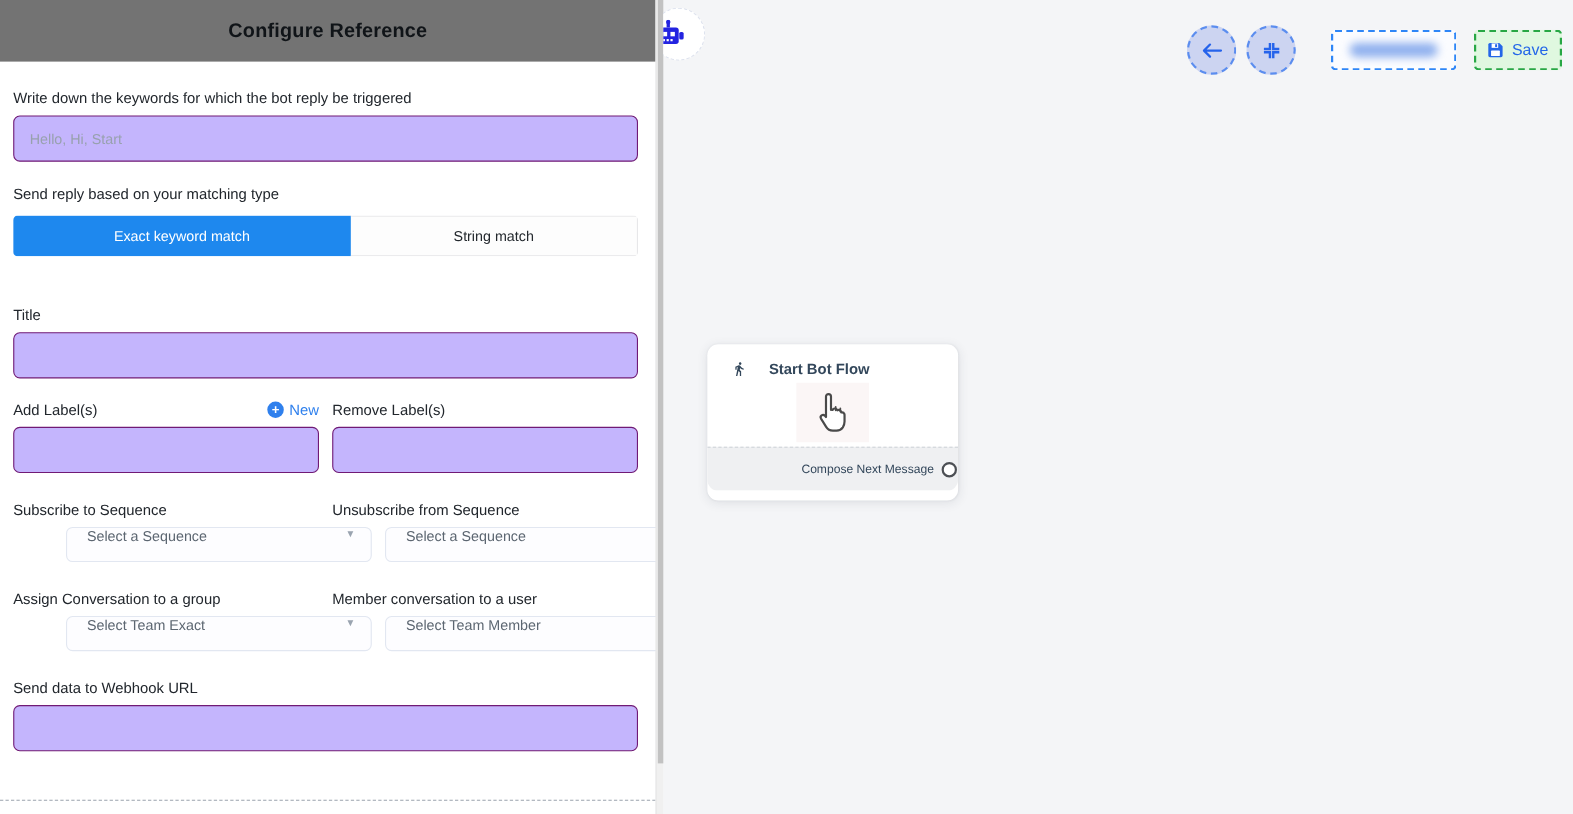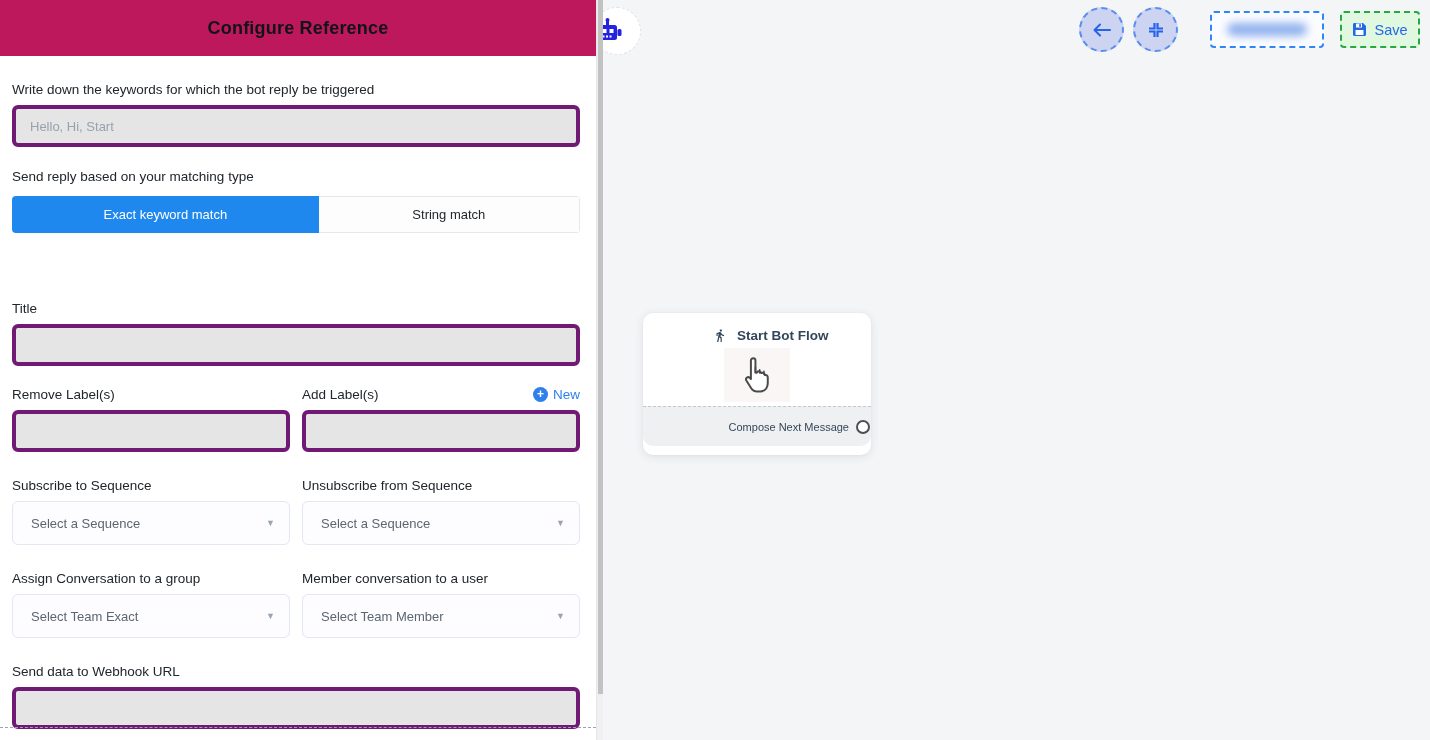--- a/index.html
+++ b/index.html
@@ -10,70 +10,70 @@
     display: flex;
     position: relative;
   }
 
   
   .left-panel {
     width: 596px; height: 740px; background: #ffffff;
     position: relative; flex: 0 0 auto;
   }
   .panel-header {
-    height: 56px; background: #be185d;
+    height: 56px; background: #737373;
     display: flex; align-items: center; justify-content: center;
   }
   .panel-title { font-size: 18px; font-weight: bold; color: #101418; letter-spacing: .2px; }
   .panel-body { padding: 26px 16px 0 12px; }
   .field-label {
     font-size: 13.5px; color: #21262c; margin-bottom: 8px; display: block;
   }
   .text-input {
-    width: 100%; height: 42px; border: 4px solid #701a75; border-radius: 6px;
-    background: #e5e5e5; padding: 0 14px; font-size: 13px; color: #3c4652;
+    width: 100%; height: 42px; border: 1px solid #701a75; border-radius: 6px;
+    background: #c4b5fd; padding: 0 14px; font-size: 13px; color: #3c4652;
     font-family: "Liberation Sans", sans-serif; outline: none;
   }
   .text-input::placeholder { color: #98a1ae; }
 
   .tab-group {
     display: flex; height: 37px; margin-top: 12px; border-radius: 4px; overflow: hidden;
   }
   .tab {
     display: flex; align-items: center; justify-content: center;
     font-size: 13px; cursor: pointer;
   }
   .tab.active { width: 54%; background: #1e88ee; color: #ffffff; }
   .tab.inactive {
     width: 46%; background: #fdfdfd; color: #23282d;
     border: 1px solid #e7e7e9; border-left: none;
   }
 
-  .section-gap-lg { margin-top: 68px; }
+  .section-gap-lg { margin-top: 46px; }
   .section-gap { margin-top: 22px; }
 
   .two-col { display: flex; gap: 12px; }
   .col { width: calc(50% - 6px); }
   .label-row { display: flex; align-items: center; justify-content: space-between; margin-bottom: 8px; }
   .label-row .field-label { margin-bottom: 0; }
 
   .new-link {
     display: inline-flex; align-items: center; gap: 5px;
     color: #2f80ed; font-size: 13.5px; cursor: pointer;
   }
   .plus-badge {
     width: 15px; height: 15px; border-radius: 50%; background: #2f80ed;
     color: #fff; font-size: 12px; line-height: 14px; text-align: center;
     display: inline-block; font-weight: bold;
   }
 
   .select-box {
-    width: 100%; height: 44px; border: 1px solid #e2e7f1; border-radius: 6px;
+    width: 100%; height: 32px; border: 1px solid #e2e7f1; border-radius: 6px;
     background: #fdfdff; padding: 0 14px 0 18px; font-size: 13px; color: #5c6671;
-    display: flex; align-items: center; justify-content: space-between; cursor: pointer;
+    display: flex; align-items: flex-start; justify-content: space-between; cursor: pointer; margin-left: 48px;
   }
   .caret { font-size: 9px; color: #9aa4b0; }
 
   .panel-bottom-dashes {
     position: absolute; left: 0; right: 0; bottom: 12px;
     border-top: 1.5px dashed #9aa3ad;
   }
 
   
   .scrollbar {
@@ -88,21 +88,21 @@
   .canvas { flex: 1; position: relative; background: #f4f5f7; height: 740px; overflow: hidden; }
 
   .bot-fab {
     position: absolute; left: -10px; top: 7px; width: 48px; height: 48px;
     border-radius: 50%; background: #ffffff; border: 1.5px dashed #dde2ee;
     display: flex; align-items: center; justify-content: center; cursor: pointer;
   }
   .bot-fab svg { margin-right: 14px; }
 
   .toolbar {
-    position: absolute; top: 7px; right: 10px; display: flex; align-items: center;
+    position: absolute; top: 23px; right: 10px; display: flex; align-items: center;
   }
   .circle-btn {
     width: 45px; height: 45px; border-radius: 50%; background: #ccd4f1;
     border: 2px dashed #5b8def; display: flex; align-items: center; justify-content: center;
     cursor: pointer;
   }
   .circle-btn + .circle-btn { margin-left: 9px; }
   .redacted-btn {
     margin-left: 32px; width: 114px; height: 37px; border-radius: 4px;
     background: #fbfcff; border: 2px dashed #2e86f7;
@@ -118,21 +118,21 @@
     font-size: 14.5px; color: #2467e8; cursor: pointer;
   }
 
   
   .node-card {
     position: absolute; left: 40px; top: 313px; width: 228px; height: 142px;
     background: #ffffff; border-radius: 10px;
     box-shadow: 0 2px 10px rgba(40,50,70,.10), 0 0 2px rgba(40,50,70,.06);
   }
   .node-header {
-    display: flex; align-items: flex-start; gap: 10px; padding: 15px 0 0 22px; margin-left: 48px;
+    display: flex; align-items: flex-start; gap: 20px; padding: 15px 0 0 22px;
   }
   .node-title { font-size: 13.5px; font-weight: 600; color: #33475b; }
   .node-body { height: 63px; display: flex; align-items: center; justify-content: center; }
   .hand-wrap {
     width: 66px; height: 54px; background: #fbf6f6;
     display: flex; align-items: center; justify-content: center;
   }
   .node-footer {
     border-top: 1.5px dashed #c3c8cf; background: #eff0f2;
     height: 40px; border-radius: 0 0 10px 10px;
@@ -165,33 +165,33 @@
         <div class="tab inactive">String match</div>
       </div>
     </div>
 
     <div class="section-gap-lg">
       <label class="field-label">Title</label>
       <input class="text-input" type="text" style="">
     </div>
 
     <div class="two-col section-gap-sm" style="margin-top:21px;">
-      <div class="col">
-        <div class="label-row">
-          <label class="field-label">Remove Label(s)</label>
-        </div>
-        <input class="text-input" type="text" style="">
-      </div>
       <div class="col">
         <div class="label-row">
           <label class="field-label">Add Label(s)</label>
           <span class="new-link">
             <span class="plus-badge">+</span>
             <span>New</span>
           </span>
+        </div>
+        <input class="text-input" type="text" style="">
+      </div>
+      <div class="col">
+        <div class="label-row">
+          <label class="field-label">Remove Label(s)</label>
         </div>
         <input class="text-input" type="text" style="">
       </div>
     </div>
 
     <div class="two-col section-gap" style="margin-top:26px;">
       <div class="col">
         <label class="field-label">Subscribe to Sequence</label>
         <div class="select-box">
           <span>Select a Sequence</span>

